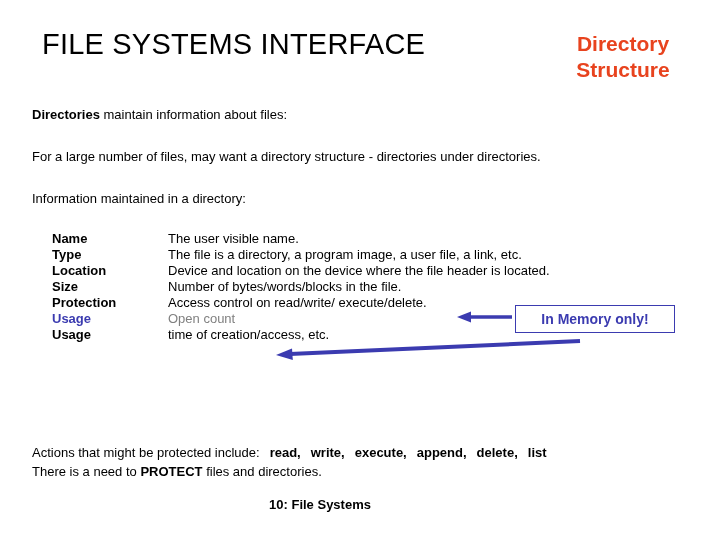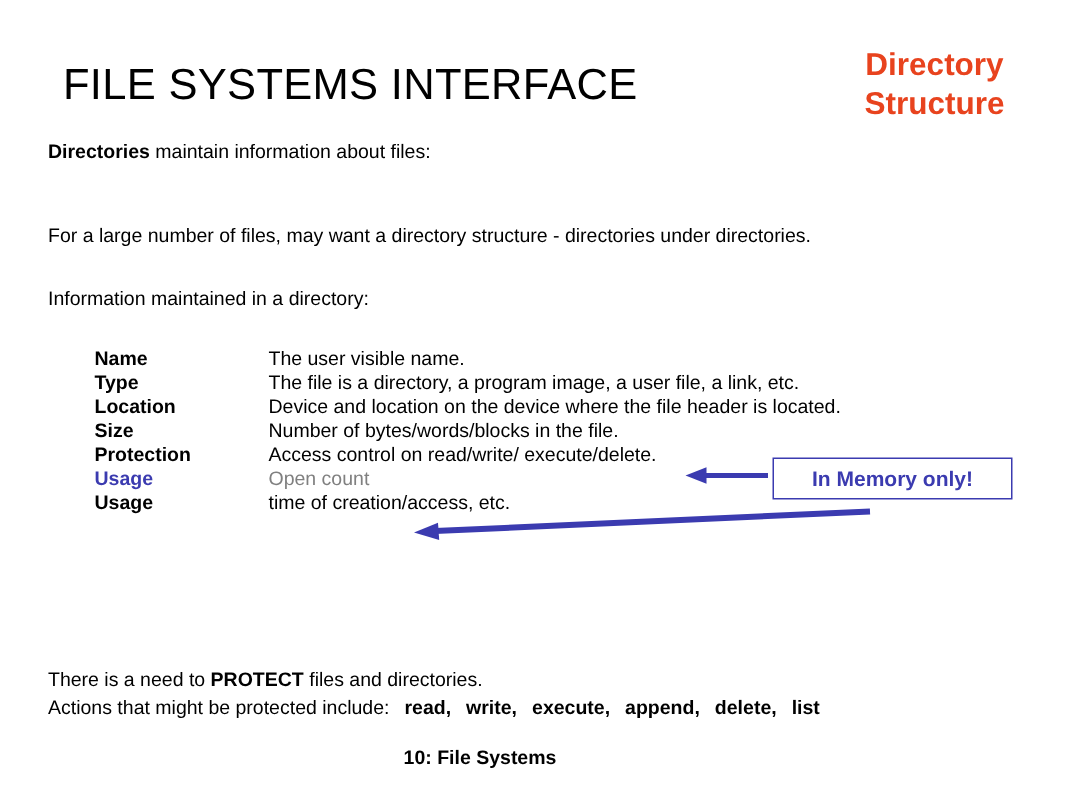--- a/index.html
+++ b/index.html
@@ -13,21 +13,21 @@
     position: relative;
     overflow: hidden;
     font-family: "Liberation Sans", sans-serif;
     color: #000000;
   }
 
   
   #main-title {
     position: absolute;
     left: 42px;
-    top: 41px;
+    top: 28px;
     font-size: 29px;
     font-weight: normal;
     letter-spacing: 0.2px;
     color: #000000;
     white-space: nowrap;
   }
   #subtitle {
     position: absolute;
     left: 548px;
     top: 31px;
@@ -42,29 +42,29 @@
 
   
   .para {
     position: absolute;
     left: 32px;
     font-size: 13px;
     line-height: 16px;
     color: #000000;
     white-space: nowrap;
   }
-  #para-directories { top: 93px; }
+  #para-directories { top: 107px; }
   #para-large       { top: 149px; }
   #para-info        { top: 191px; }
   .para b { font-weight: bold; }
 
   
   #attr-table {
     position: absolute;
-    left: 63px;
+    left: 52px;
     top: 231px;
     font-size: 13px;
     border-collapse: collapse;
   }
   #attr-table td {
     padding: 0;
     vertical-align: top;
     line-height: 16px;
     white-space: nowrap;
   }
@@ -192,17 +192,17 @@
     <line x1="512" y1="317" x2="469" y2="317" stroke="#3b3bb0" stroke-width="3.4"></line>
     <polygon points="457,317 471,311.5 471,322.5" fill="#3b3bb0"></polygon>
   </g>
   <g>
     <line x1="580" y1="341" x2="290" y2="354" stroke="#3b3bb0" stroke-width="4"></line>
     <polygon points="276,355 292,348.5 292.8,360" fill="#3b3bb0"></polygon>
   </g>
 </svg>
 
 <div id="bottom-block">
+  <div id="actions-list"><span>Actions that might be protected include:</span><span id="actions-words"><b class="gap-before">read,</b><b class="gap-before">write,</b><b class="gap-before">execute,</b><b class="gap-before">append,</b><b class="gap-before">delete,</b><b class="gap-before">list</b></span></div>
   <div><span>There is a need to </span><b>PROTECT</b><span> files and directories.</span></div>
-  <div id="actions-list"><span>Actions that might be protected include:</span><span id="actions-words"><b class="gap-before">read,</b><b class="gap-before">write,</b><b class="gap-before">execute,</b><b class="gap-before">append,</b><b class="gap-before">delete,</b><b class="gap-before">list</b></span></div>
 </div>
 
 <div id="footer">10: File Systems</div>
 
 </body></html>

